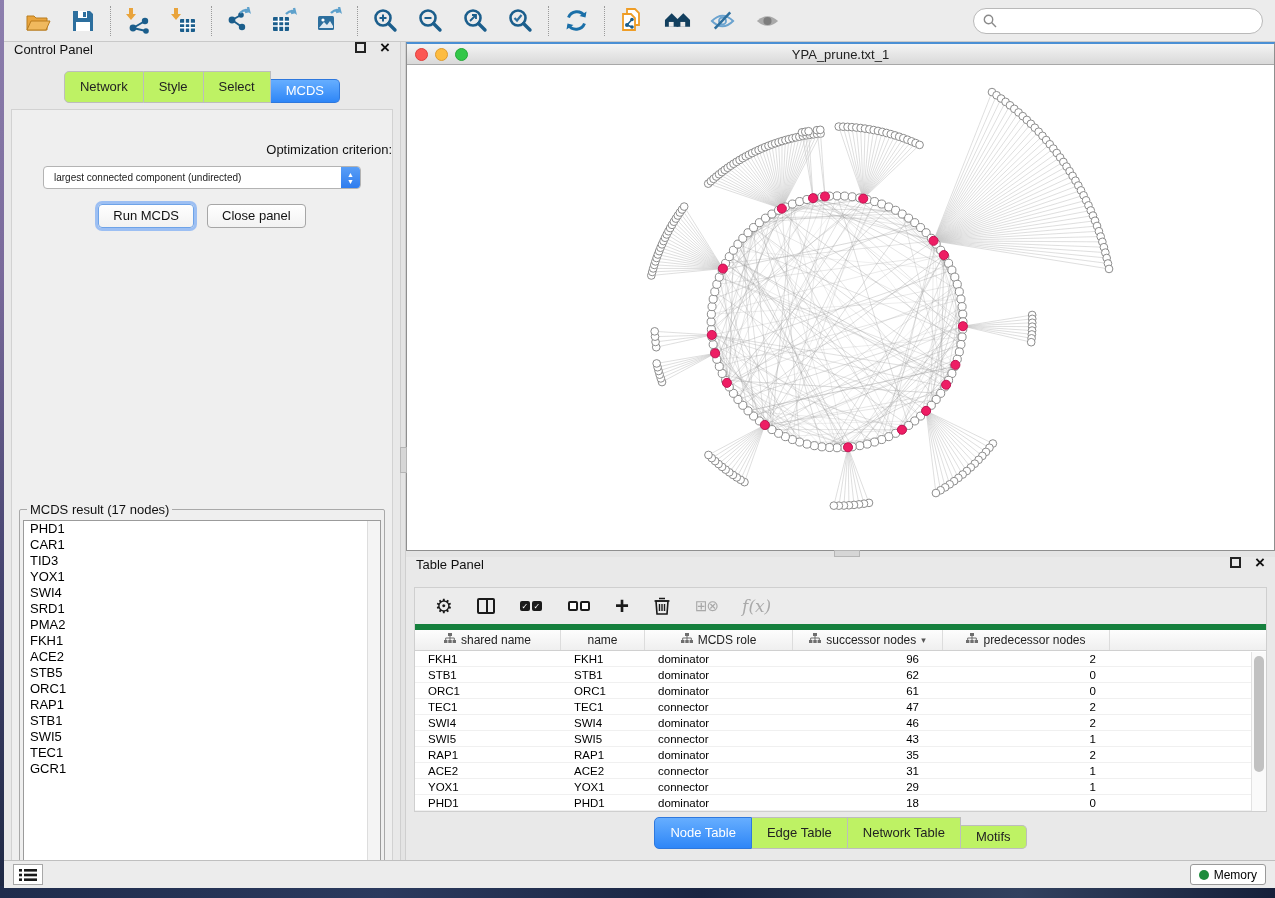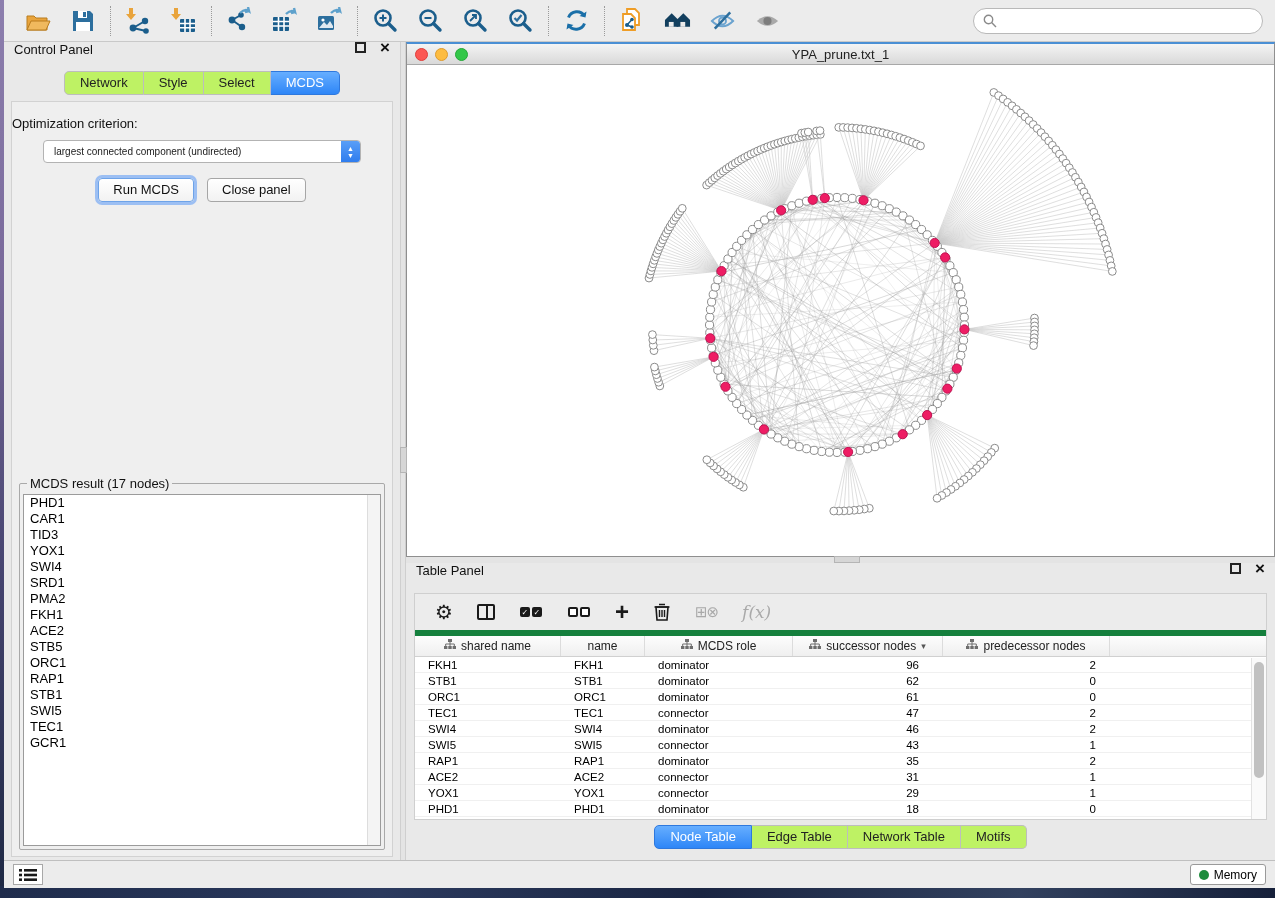--- a/index.html
+++ b/index.html
@@ -30,24 +30,24 @@
   
   .control-panel { width:396px; background:#e9e9e9; display:flex; flex-direction:column; }
   .panel-header { height:28px; display:flex; align-items:flex-start; padding:0 10px; gap:14px; flex:none; }
   .panel-title { flex:1; font-size:13px; color:#111; }
   .win-float { width:11px; height:11px; border:2px solid #222; cursor:pointer; }
   .win-close { font-size:17px; font-weight:bold; color:#111; line-height:11px; cursor:pointer; }
   .seg-tabs { display:flex; justify-content:center; margin:1px 0 6px; flex:none; }
   .seg-tab { background:#bef264; border:1px solid #bdbdbd; border-left-width:0; padding:3px 15px 4px;
     font-size:13px; color:#222; cursor:pointer; }
   .seg-tab:first-child { border-left-width:1px; border-radius:5px 0 0 5px; }
-  .seg-tab:last-child { border-radius:0 5px 5px 0; }
+  .seg-tab:last-child { border-radius:0 5px 5px 0;margin-top:8px; }
   .seg-tab.active { background:linear-gradient(180deg,#66aeff,#2e86f7); border-color:#2e78dd; color:#fff; }
   .cp-body { flex:1; margin:0 7px 8px; background:#efefef; border:1px solid #d2d2d2; padding-top:14px; display:flex; flex-direction:column; }
-  .opt-label { text-align:left; font-size:13px; color:#111; }
+  .opt-label { text-align:right; font-size:13px; color:#111;margin-top:18px; }
   .combo { margin:9px auto 0; width:318px; height:23px; background:#fff; border:1px solid #b3b3b3;
     border-radius:4px; display:flex; align-items:center; overflow:hidden; cursor:pointer; }
   .combo-value { flex:1; padding:0 0 0 10px; font-size:10px; white-space:nowrap; }
   .combo-stepper { width:19px; height:23px; background:linear-gradient(180deg,#5ba0f7,#2d7bee);
     border-radius:0 4px 4px 0; display:flex; flex-direction:column; align-items:center; justify-content:center; color:#fff; }
   .combo-stepper span { font-size:7px; line-height:7px; }
   .btn-row { display:flex; justify-content:center; gap:13px; margin-top:15px; }
   .push-btn { background:linear-gradient(180deg,#ffffff,#f2f2f2); border:1px solid #a6a6a6; border-radius:4px;
     padding:3px 14px 4px; font-size:13px; color:#111; cursor:pointer; }
   .push-btn.focused { box-shadow:0 0 0 3px rgba(88,152,246,.55); border-color:#6ea3e8; }

